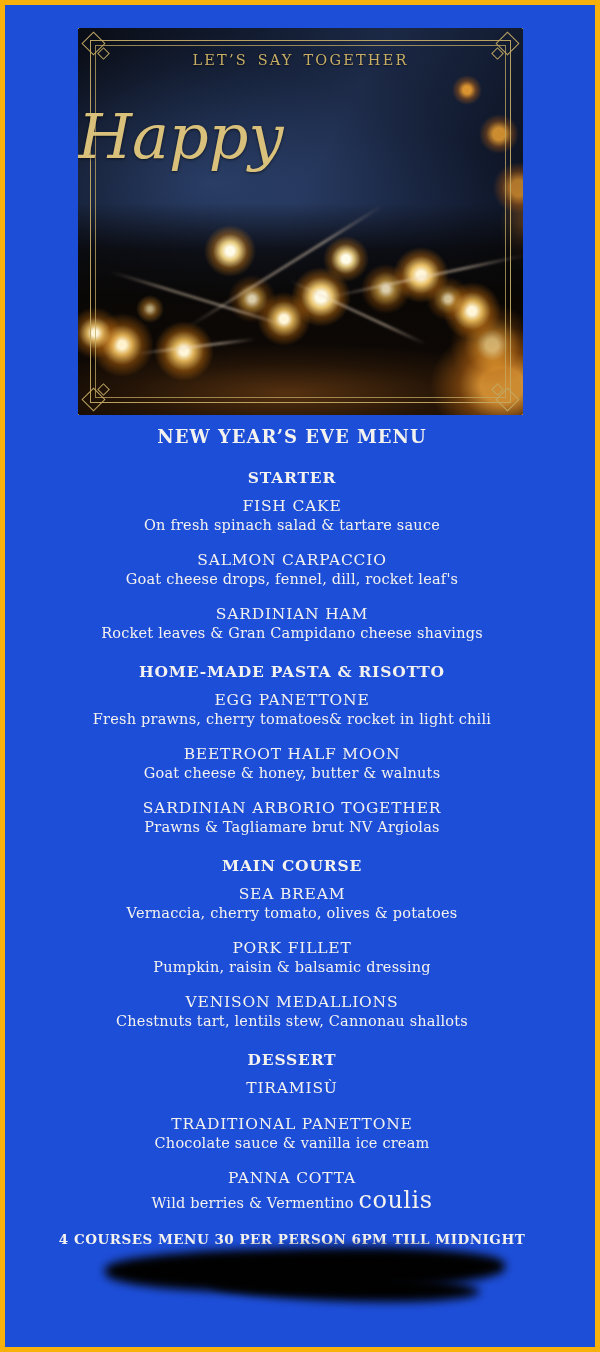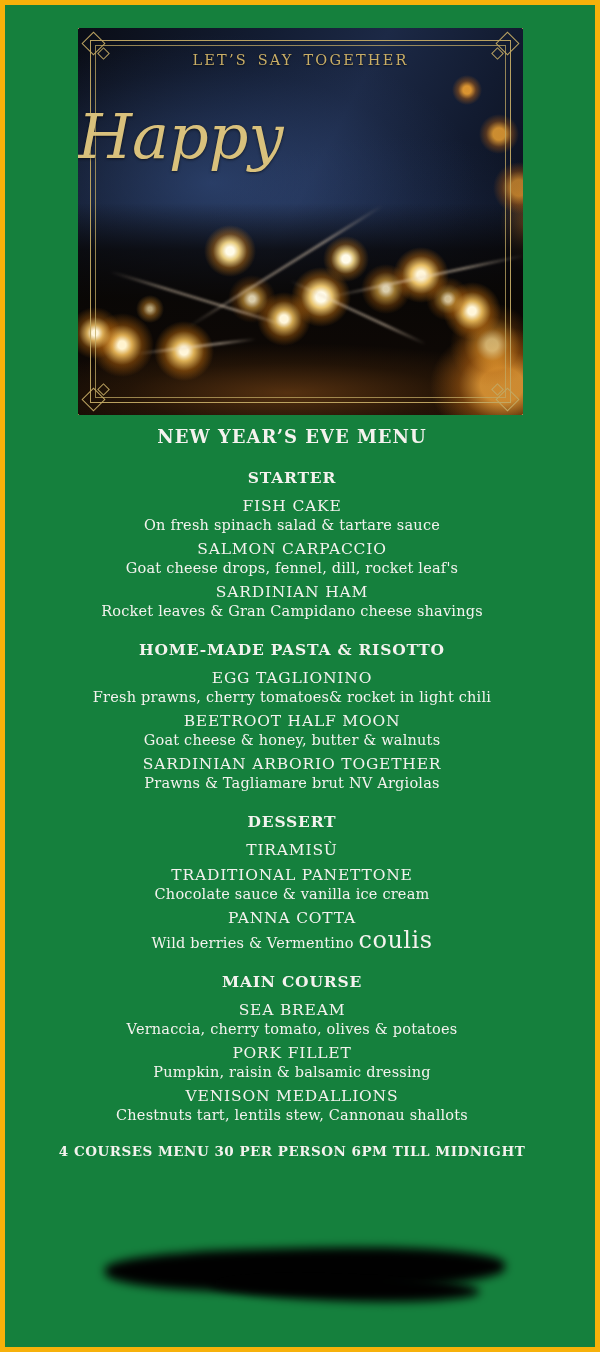--- a/index.html
+++ b/index.html
@@ -1,20 +1,20 @@
 <!DOCTYPE html>
 <html><head>
 <meta charset="utf-8">
 <style>
   html,body { margin:0; padding:0; background:#000; }
   .poster {
     position:absolute; top:0; left:0;
     width:600px; height:1352px;
     box-sizing:border-box;
-    background:#15803d;
+    background:#1d4ed8;
     border:5px solid #F7B10A;
     overflow:hidden;
     font-family:"DejaVu Serif", serif;
   }
 
   
   .hero {
     position:absolute; left:73px; top:23px;
     width:445px; height:387px;
     overflow:hidden;
@@ -105,21 +105,21 @@
     text-align:center; color:#F4F2EE;
   }
   .menu-title {
     margin:0; font-size:18px; line-height:23px;
     font-weight:bold; letter-spacing:1px;
   }
   .section-title {
     margin:20px 0 0; font-size:15.5px; line-height:19px;
     font-weight:bold; letter-spacing:0.8px;
   }
-  .item { margin-top:6px; }
+  .item { margin-top:17px; }
   .menu-section div.item:first-of-type { margin-top:10px; }
   .item-name { font-size:15.5px; line-height:19px; letter-spacing:0.8px; }
   .item-desc { font-size:14.5px; line-height:18px; letter-spacing:0.2px; }
   .big-word  { font-size:24px; line-height:24px; letter-spacing:0.5px; }
   .menu-footer {
     margin-top:18px; font-size:13.5px; line-height:18px;
     font-weight:bold; letter-spacing:0.5px;
   }
 
   
@@ -183,64 +183,64 @@
       </div>
       <div class="item">
         <div class="item-name">SARDINIAN HAM</div>
         <div class="item-desc">Rocket leaves &amp; Gran Campidano cheese shavings</div>
       </div>
     </section>
 
     <section class="menu-section">
       <h2 class="section-title">HOME-MADE PASTA &amp; RISOTTO</h2>
       <div class="item">
-        <div class="item-name">EGG TAGLIONINO</div>
+        <div class="item-name">EGG PANETTONE</div>
         <div class="item-desc">Fresh prawns, cherry tomatoes&amp; rocket in light chili</div>
       </div>
       <div class="item">
         <div class="item-name">BEETROOT HALF MOON</div>
         <div class="item-desc">Goat cheese &amp; honey, butter &amp; walnuts</div>
       </div>
       <div class="item">
         <div class="item-name">SARDINIAN ARBORIO TOGETHER</div>
         <div class="item-desc">Prawns &amp; Tagliamare brut NV Argiolas</div>
       </div>
     </section>
 
     <section class="menu-section">
+      <h2 class="section-title">MAIN COURSE</h2>
+      <div class="item">
+        <div class="item-name">SEA BREAM</div>
+        <div class="item-desc">Vernaccia, cherry tomato, olives &amp; potatoes</div>
+      </div>
+      <div class="item">
+        <div class="item-name">PORK FILLET</div>
+        <div class="item-desc">Pumpkin, raisin &amp; balsamic dressing</div>
+      </div>
+      <div class="item">
+        <div class="item-name">VENISON MEDALLIONS</div>
+        <div class="item-desc">Chestnuts tart, lentils stew, Cannonau shallots</div>
+      </div>
+    </section>
+
+    <section class="menu-section">
       <h2 class="section-title">DESSERT</h2>
       <div class="item">
         <div class="item-name">TIRAMISÙ</div>
         <div class="item-desc"></div>
       </div>
       <div class="item">
         <div class="item-name">TRADITIONAL PANETTONE</div>
         <div class="item-desc">Chocolate sauce &amp; vanilla ice cream</div>
       </div>
       <div class="item">
         <div class="item-name">PANNA COTTA</div>
         <div class="item-desc"><span>Wild berries &amp; Vermentino </span><span class="big-word">coulis</span></div>
       </div>
     </section>
 
-    <section class="menu-section">
-      <h2 class="section-title">MAIN COURSE</h2>
-      <div class="item">
-        <div class="item-name">SEA BREAM</div>
-        <div class="item-desc">Vernaccia, cherry tomato, olives &amp; potatoes</div>
-      </div>
-      <div class="item">
-        <div class="item-name">PORK FILLET</div>
-        <div class="item-desc">Pumpkin, raisin &amp; balsamic dressing</div>
-      </div>
-      <div class="item">
-        <div class="item-name">VENISON MEDALLIONS</div>
-        <div class="item-desc">Chestnuts tart, lentils stew, Cannonau shallots</div>
-      </div>
-    </section>
-
     <div class="menu-footer">4 COURSES MENU 30 PER PERSON 6PM TILL MIDNIGHT</div>
   </div>
 
   <div class="smudge s1"></div>
   <div class="smudge s2"></div>
 
 </div>
 
 </body></html>

